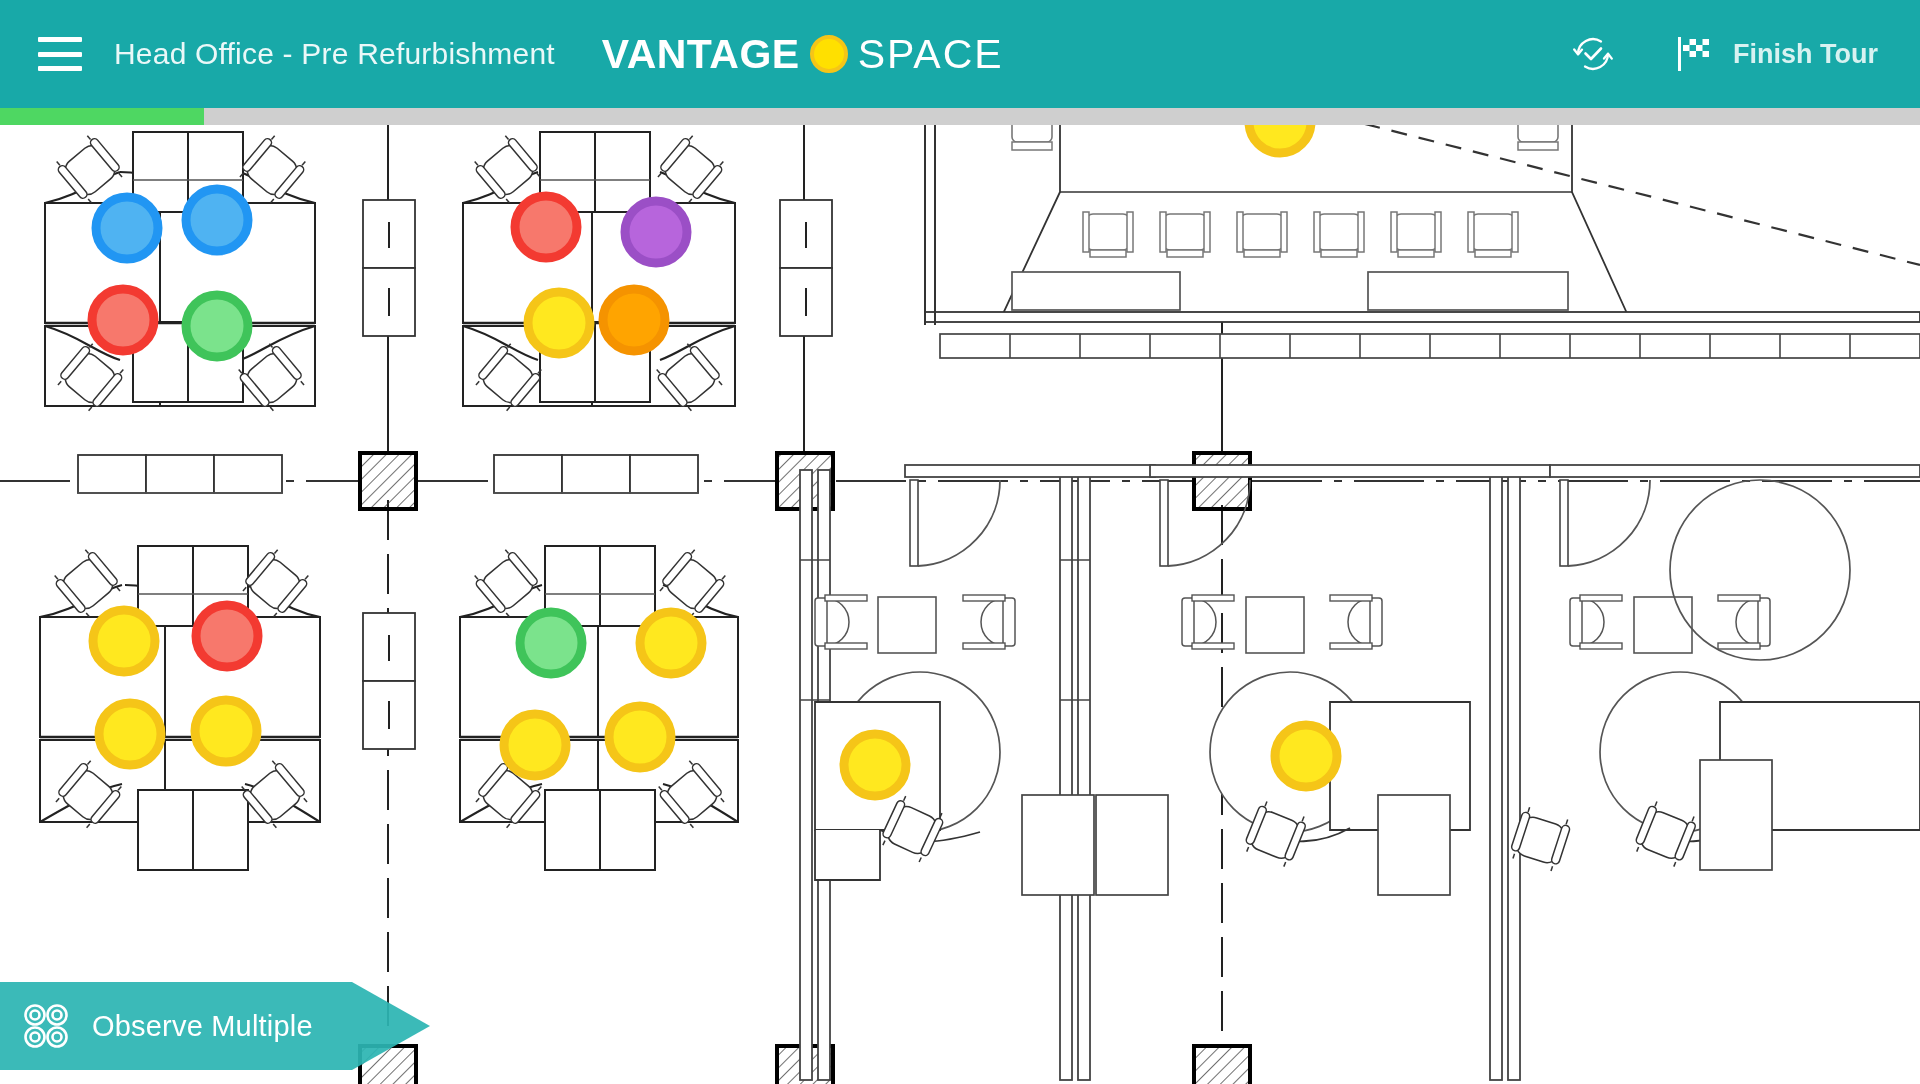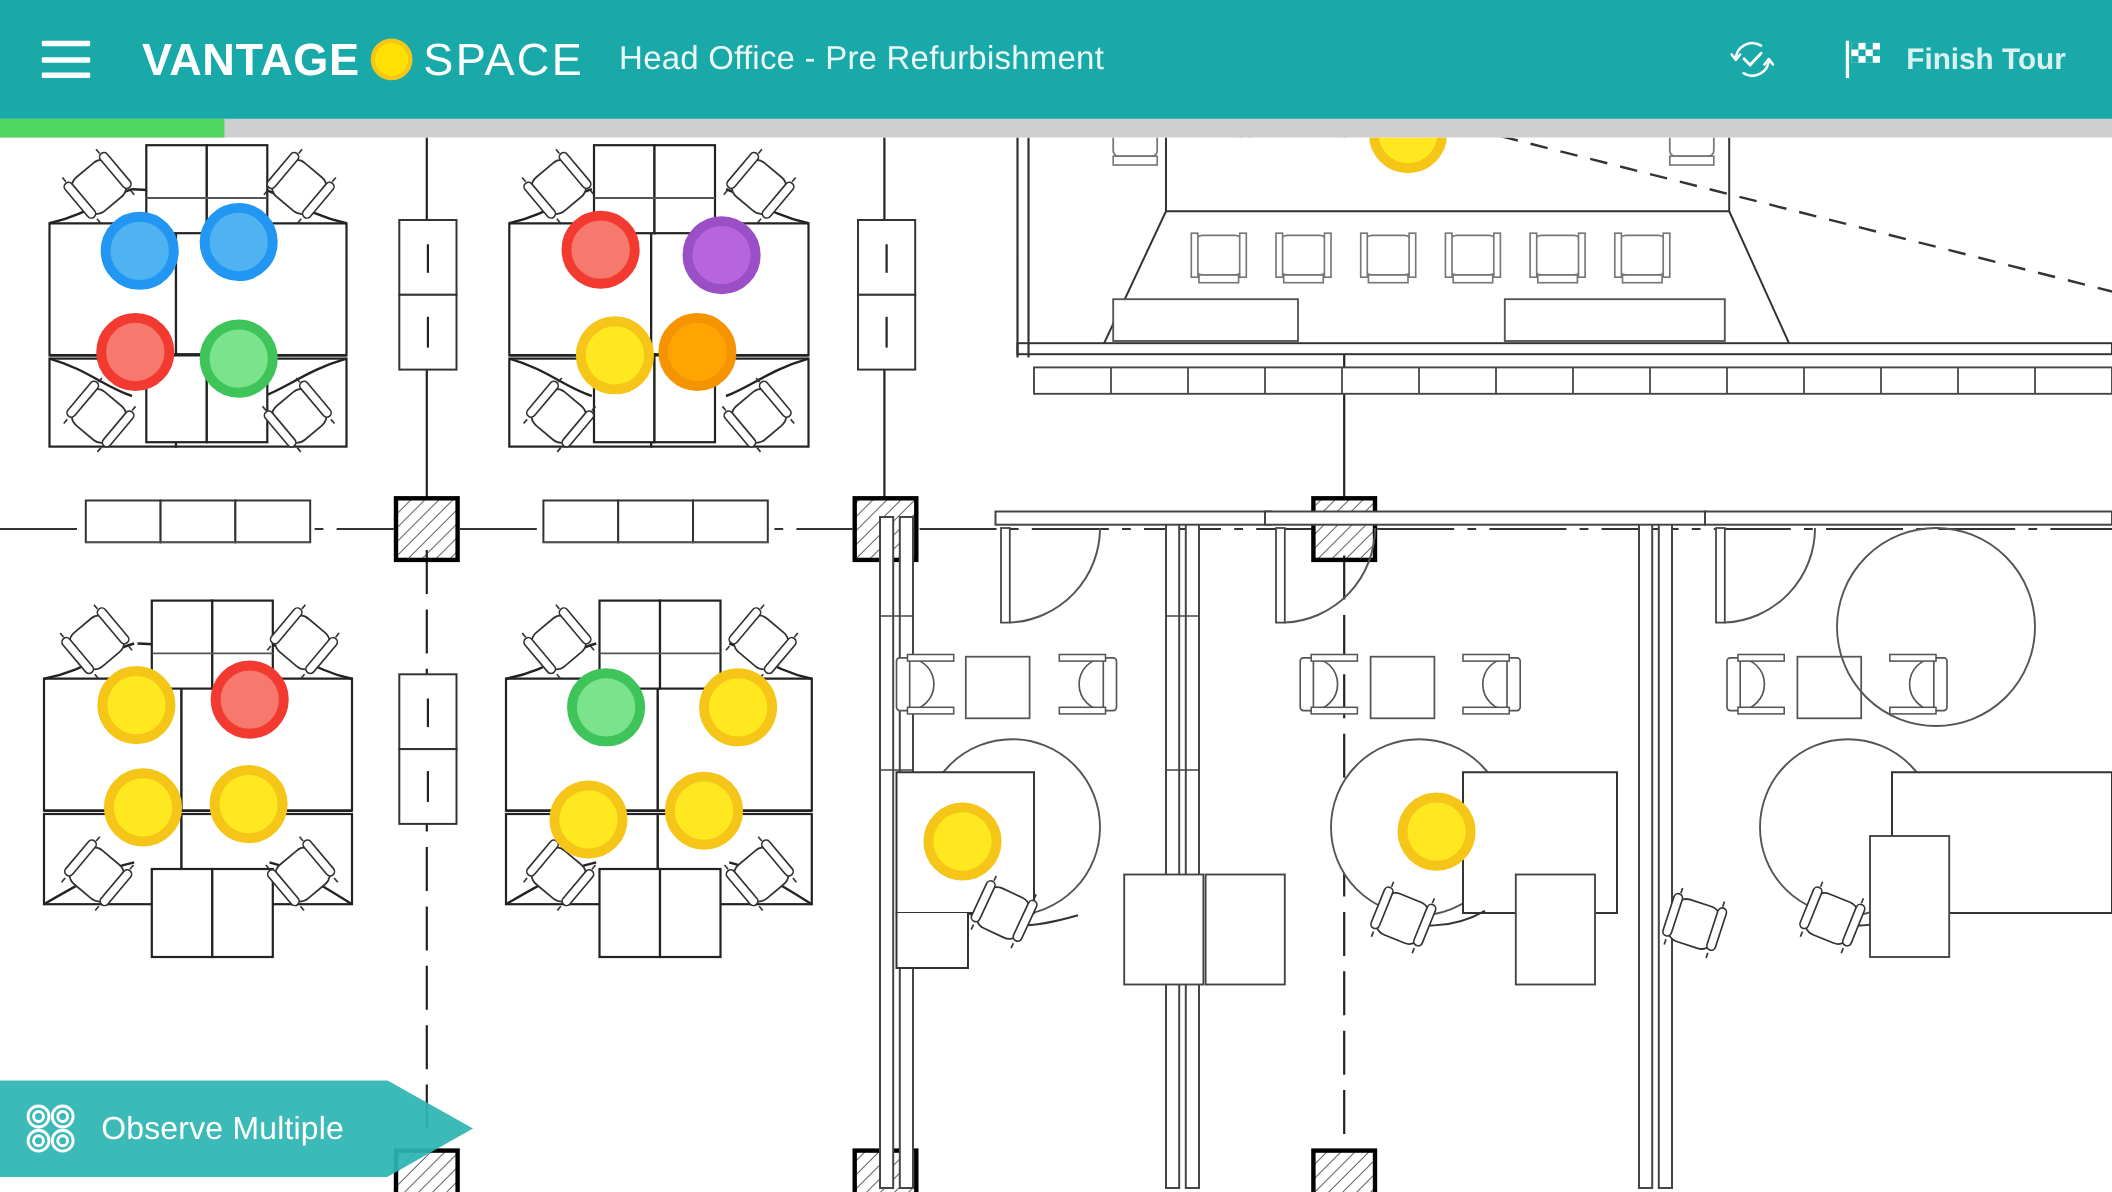--- a/index.html
+++ b/index.html
@@ -86,27 +86,27 @@
 <div id="app">
 
   <div id="header" style="background: rgb(24, 169, 168);">
 
     <div id="hamburger">
       <span></span>
       <span></span>
       <span></span>
     </div>
 
+    <div id="doc-title">Head Office - Pre Refurbishment</div>
+
     <div id="brand">
       <div class="brand-word">VANTAGE</div>
       <div id="brand-dot"></div>
       <div class="brand-word light">SPACE</div>
     </div>
-
-    <div id="doc-title">Head Office - Pre Refurbishment</div>
 
     <div id="header-right">
 
       <div id="sync-btn">
         <svg viewBox="0 0 44 44" width="44" height="44">
           <path d="M7 22 A15 15 0 0 1 30 9.5" fill="none" stroke="#ffffff" stroke-width="2.3" stroke-linecap="round"></path>
           <path d="M37 22 A15 15 0 0 1 14 34.5" fill="none" stroke="#ffffff" stroke-width="2.3" stroke-linecap="round"></path>
           <path d="M3.2 17.5 L7 22.4 L11 17.6" fill="none" stroke="#ffffff" stroke-width="2.3" stroke-linecap="round" stroke-linejoin="round"></path>
           <path d="M33 26.6 L37 21.7 L40.8 26.6" fill="none" stroke="#ffffff" stroke-width="2.3" stroke-linecap="round" stroke-linejoin="round"></path>
           <path d="M14.5 21.5 L20 27 L30 16.5" fill="none" stroke="#ffffff" stroke-width="2.6" stroke-linecap="round" stroke-linejoin="round"></path>

